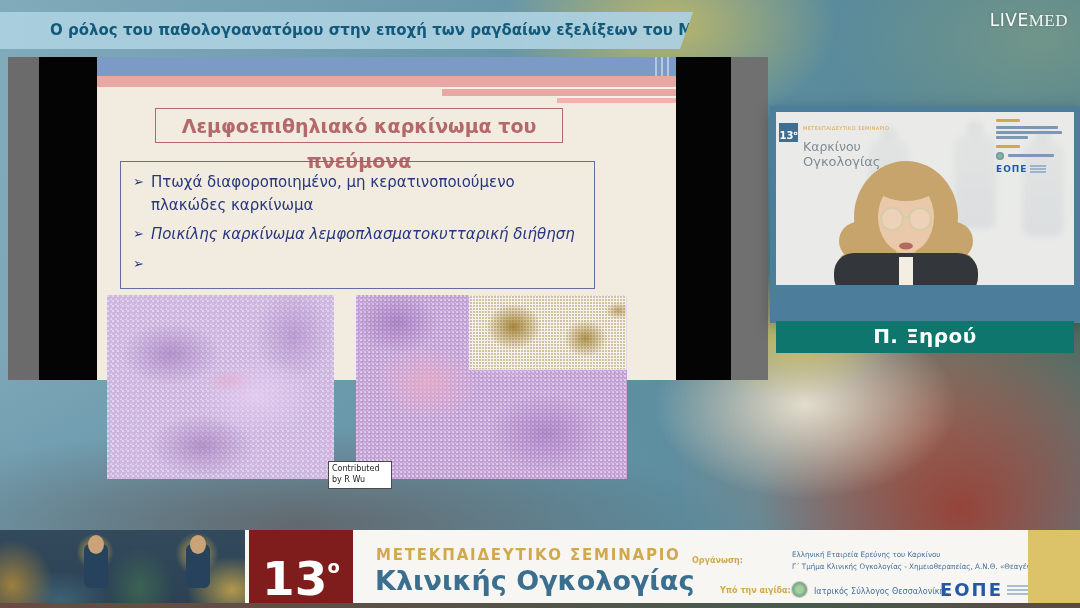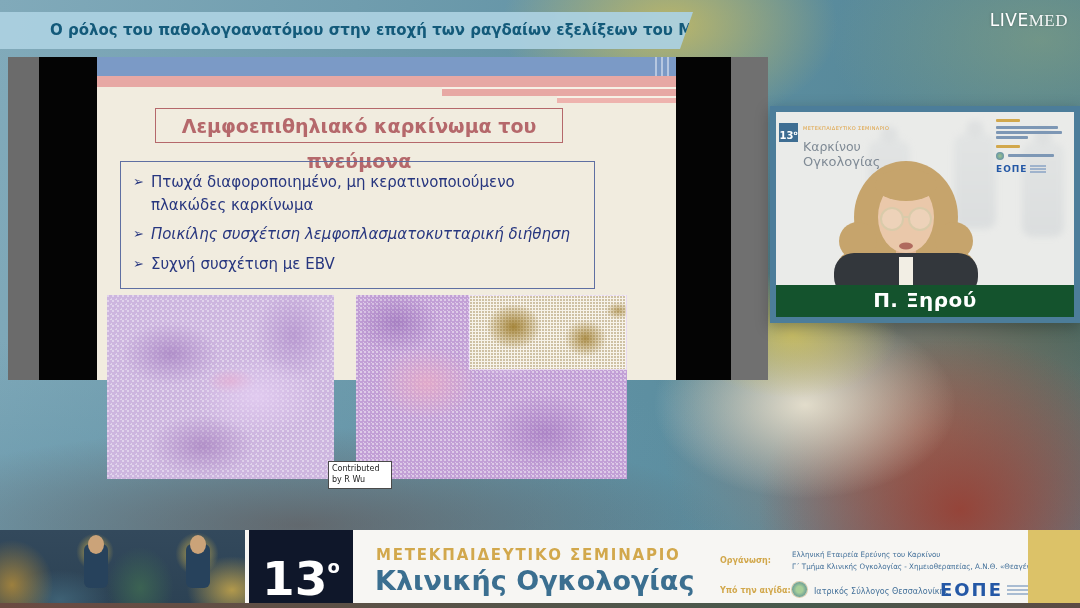--- a/index.html
+++ b/index.html
@@ -113,46 +113,46 @@
   .bar.gold{background:#d2a84c;height:3px;width:24px;margin-bottom:4px;}
   .bar.b1{width:62px;} .bar.b2{width:66px;} .bar.b3{width:32px;margin-bottom:6px;}
   .sp-row{display:flex;align-items:center;gap:4px;margin:3px 0 4px 0;}
   .mini-circle{width:8px;height:8px;border-radius:50%;background:radial-gradient(#9cc48e,#4f7fae);}
   .sp-row .bar{margin:0;width:46px;}
   .sp-eope{display:flex;align-items:center;gap:3px;}
   .sp-eope .txt{font-size:9px;font-weight:bold;color:#2458a6;letter-spacing:1px;}
   .sp-eope .lines div{width:16px;height:1.5px;background:#9fb3cc;margin:1.5px 0;}
   .avatar{position:absolute;left:20px;bottom:-8px;}
   .name-bar{height:32px;line-height:30px;text-align:center;color:#fff;
-    font-size:20px;font-weight:bold;letter-spacing:.5px;background:#14532d;}
+    font-size:20px;font-weight:bold;letter-spacing:.5px;background:#0f766e;margin-top:36px;}
 
   
   .bottom-banner{position:absolute;left:0;top:530px;width:1080px;height:73px;background:#f7f6f3;}
   .painting{position:absolute;left:0;top:0;width:245px;height:73px;
     background:
       radial-gradient(circle 26px at 95px 22px, rgba(216,184,74,.95), rgba(216,184,74,0) 72%),
       radial-gradient(circle 30px at 197px 24px, rgba(216,184,74,.9), transparent 72%),
       radial-gradient(ellipse 55px 60px at 12px 55px, rgba(176,138,58,.85), transparent 75%),
       radial-gradient(ellipse 45px 55px at 140px 58px, rgba(63,106,82,.8), transparent 75%),
       radial-gradient(ellipse 60px 45px at 232px 60px, rgba(201,168,74,.85), transparent 75%),
       radial-gradient(ellipse 70px 40px at 60px 70px, rgba(70,110,130,.7), transparent 75%),
       linear-gradient(#33495c,#2c4254);}
   .fig{position:absolute;top:14px;width:24px;height:44px;background:#27425c;border-radius:6px;
     filter:blur(.4px);}
   .fig::before{content:"";position:absolute;top:-9px;left:4px;width:16px;height:19px;
     border-radius:50%;background:#cba379;}
   .fig.f1{left:84px;} .fig.f2{left:186px;}
-  .num-box{position:absolute;left:249px;top:0;width:104px;height:73px;background:#0f172a;
+  .num-box{position:absolute;left:249px;top:0;width:104px;height:73px;background:#7f1d1d;
     color:#fff;text-align:center;line-height:73px;font-size:47px;font-weight:bold;}
   .num-box sup{font-size:18px;vertical-align:22px;}
   .sem-small{position:absolute;left:376px;top:16px;font-size:15px;letter-spacing:1.8px;
     color:#d2a84c;font-weight:bold;}
   .sem-big{position:absolute;left:375px;top:35px;font-size:27px;font-weight:bold;color:#3b6f90;}
   .lbl{position:absolute;font-size:8px;font-weight:bold;color:#d2a84c;}
-  .lbl.org{left:720px;top:26px;} .lbl.aegis{left:720px;top:56px;}
+  .lbl.org{left:692px;top:26px;} .lbl.aegis{left:720px;top:56px;}
   .org-lines{position:absolute;left:792px;top:19px;font-size:7.5px;color:#44719a;
     line-height:1.55;white-space:nowrap;transform:scaleX(.95);transform-origin:left;}
   .aegis-logo{position:absolute;left:792px;top:52px;width:15px;height:15px;border-radius:50%;
     background:radial-gradient(#a7cf9a 30%,#3f7a8f);box-shadow:0 0 0 1px #d8cba6;}
   .aegis-text{position:absolute;left:814px;top:57px;font-size:8px;color:#44719a;white-space:nowrap;}
   .eope-logo{position:absolute;left:940px;top:49px;display:flex;align-items:center;gap:4px;}
   .eope-logo .txt{font-size:18px;font-weight:bold;color:#2458a6;letter-spacing:2px;}
   .eope-lines div{width:34px;height:2px;background:#a9bcd2;margin:2px 0;}
   .gold-block{position:absolute;left:1028px;top:0;width:52px;height:73px;background:#dcc268;}
   .bottom-strip{position:absolute;left:0;top:603px;width:1080px;height:5px;
@@ -190,25 +190,24 @@
       </div>
 
       <div class="bullets-box">
         <ul>
           <li>
             <span class="mk">➢</span>
             <span>Πτωχά διαφοροποιημένο, μη κερατινοποιούμενο πλακώδες καρκίνωμα</span>
           </li>
           <li class="it">
             <span class="mk">➢</span>
-            <span>Ποικίλης συσχέτιση λεμφοπλασματοκυτταρική διήθηση</span>
+            <span>Ποικίλης καρκίνωμα λεμφοπλασματοκυτταρική διήθηση</span>
           </li>
           <li>
             <span class="mk">➢</span>
-            <span>Συχνή συσχέτιση με EBV</span>
           </li>
         </ul>
       </div>
 
       <div class="himg hleft"></div>
       <div class="himg hright">
         <div class="inset"></div>
       </div>
 
       <div class="credit">

